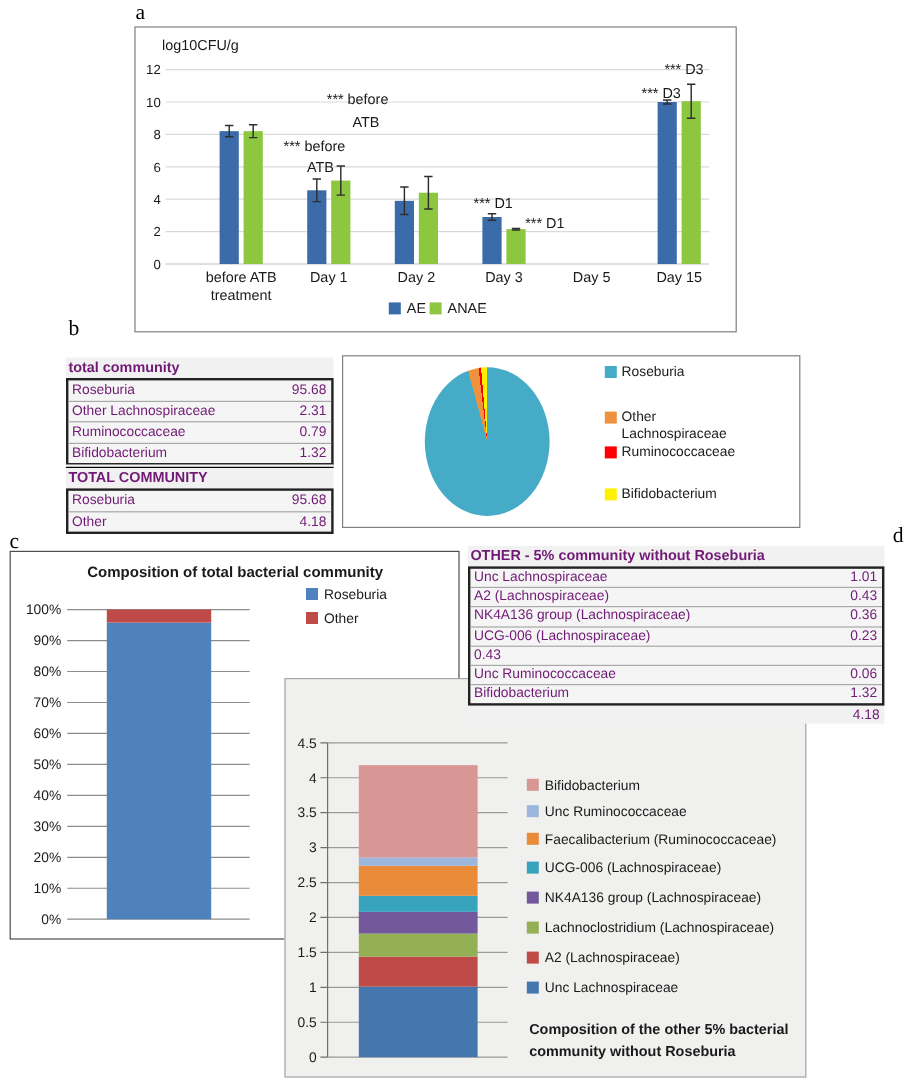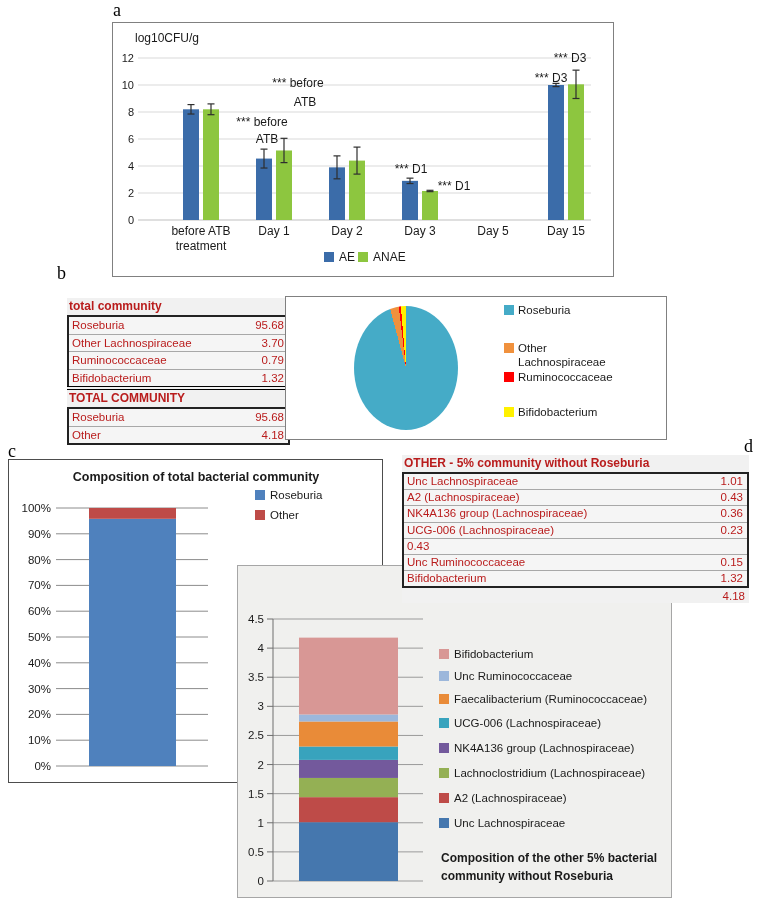--- a/index.html
+++ b/index.html
@@ -9,21 +9,21 @@
   .box{position:absolute;background:#fff;}
   #panel-a{left:112px;top:22px;width:500px;height:253px;border:1px solid #808080;}
   #panel-pie{left:285px;top:296px;width:380px;height:142px;border:1px solid #808080;}
   #panel-c{left:8px;top:459px;width:373px;height:322px;border:1px solid #4d4d4d;z-index:1;}
   #panel-d{left:237px;top:565px;width:433px;height:331px;border:1px solid #a6a6a6;background:#f0f0ee;z-index:2;}
   svg{display:block;}
   svg text{font-family:"Liberation Sans",sans-serif;fill:#1a1a1a;}
   #pie{position:absolute;left:68px;top:9px;width:104px;height:124px;border-radius:50%;}
   .pleg{position:absolute;font-size:11.5px;line-height:14px;white-space:pre-line;}
   .pleg .sq{position:absolute;left:-14px;top:2px;width:10px;height:10px;}
-  .xltable{position:absolute;background:#f1f1f1;color:#b91c1c;margin-left:12px;}
+  .xltable{position:absolute;background:#f1f1f1;color:#701a75;}
   .xltable .hdr{font-weight:bold;font-size:12px;padding:1px 4px 1px 2px;height:15px;line-height:15px;white-space:nowrap;}
   .xlrows{border:2px solid #222;background:#f5f5f5;}
   .xlrow{display:flex;justify-content:space-between;font-size:11.5px;padding:0 4px 0 3px;border-top:1px solid #a8a8a8;white-space:nowrap;}
   .xlrow:first-child{border-top:none;}
   .rows-b .xlrow{height:16.5px;line-height:16.5px;}
   .rows-d .xlrow{height:15.2px;line-height:15.2px;}
   .xltotal{display:flex;justify-content:flex-end;font-size:11.5px;padding:2px 4px 1px 0;}
   #table-b1{left:55px;top:298px;width:223px;}
   #table-b2{left:55px;top:386px;width:223px;border-top:4px double #000;}
   #table-d{left:390px;top:455px;width:347px;z-index:3;}
@@ -115,21 +115,21 @@
   <div class="plabel" style="left:57px;top:263px;">b</div>
   <div class="xltable" id="table-b1">
       <div class="hdr">total community</div>
       <div class="xlrows rows-b">
         <div class="xlrow">
           <span>Roseburia</span>
           <span class="v">95.68</span>
         </div>
         <div class="xlrow">
           <span>Other Lachnospiraceae</span>
-          <span class="v">3.70</span>
+          <span class="v">2.31</span>
         </div>
         <div class="xlrow">
           <span>Ruminococcaceae</span>
           <span class="v">0.79</span>
         </div>
         <div class="xlrow">
           <span>Bifidobacterium</span>
           <span class="v">1.32</span>
         </div>
       </div>
@@ -272,21 +272,21 @@
         </div>
         <div class="xlrow">
           <span>UCG-006 (Lachnospiraceae)</span>
           <span class="v">0.23</span>
         </div>
         <div class="xlrow">
           <span class="v">0.43</span>
         </div>
         <div class="xlrow">
           <span>Unc Ruminococcaceae</span>
-          <span class="v">0.15</span>
+          <span class="v">0.06</span>
         </div>
         <div class="xlrow">
           <span>Bifidobacterium</span>
           <span class="v">1.32</span>
         </div>
       </div>
       <div class="xltotal">4.18</div>
     </div>
 </div>
 

